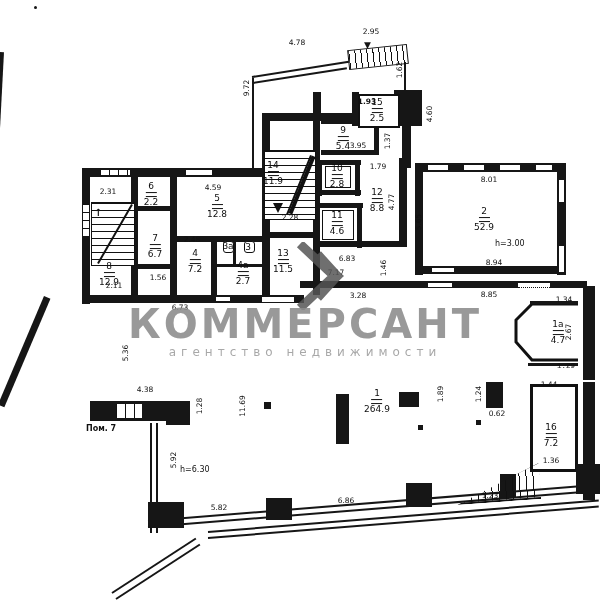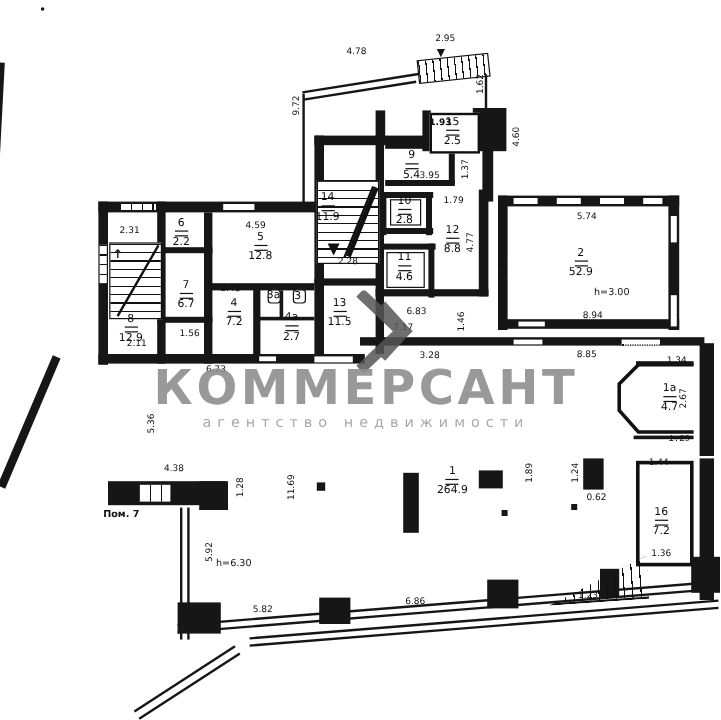--- a/index.html
+++ b/index.html
@@ -266,21 +266,21 @@
     <div class="dim v" style="left: 247px; top: 88px;">9.72</div>
     <div class="dim v" style="left: 400px; top: 70px;">1.62</div>
     <div class="dim" style="left: 367px; top: 102px; font-weight: bold;">1.93</div>
     <div class="dim v" style="left: 430px; top: 114px;">4.60</div>
     <div class="dim v" style="left: 388px; top: 141px;">1.37</div>
     <div class="dim" style="left: 358px; top: 146px;">3.95</div>
     <div class="dim" style="left: 378px; top: 167px;">1.79</div>
     <div class="dim v" style="left: 392px; top: 202px;">4.77</div>
     <div class="dim" style="left: 108px; top: 192px;">2.31</div>
     <div class="dim" style="left: 213px; top: 188px;">4.59</div>
-    <div class="dim" style="left: 489px; top: 180px;">5.74</div>
+    <div class="dim" style="left: 489px; top: 180px;">8.01</div>
     <div class="dim v" style="left: 419px; top: 222px;">5.65</div>
     <div class="dim" style="left: 192px; top: 240px;">2.48</div>
     <div class="dim" style="left: 290px; top: 218px;">2.28</div>
     <div class="dim" style="left: 494px; top: 263px;">8.94</div>
     <div class="dim" style="left: 347px; top: 259px;">6.83</div>
     <div class="dim" style="left: 336px; top: 273px;">7.17</div>
     <div class="dim v" style="left: 384px; top: 268px;">1.46</div>
     <div class="dim" style="left: 489px; top: 295px;">8.85</div>
     <div class="dim" style="left: 358px; top: 296px;">3.28</div>
     <div class="dim" style="left: 180px; top: 308px;">6.73</div>

